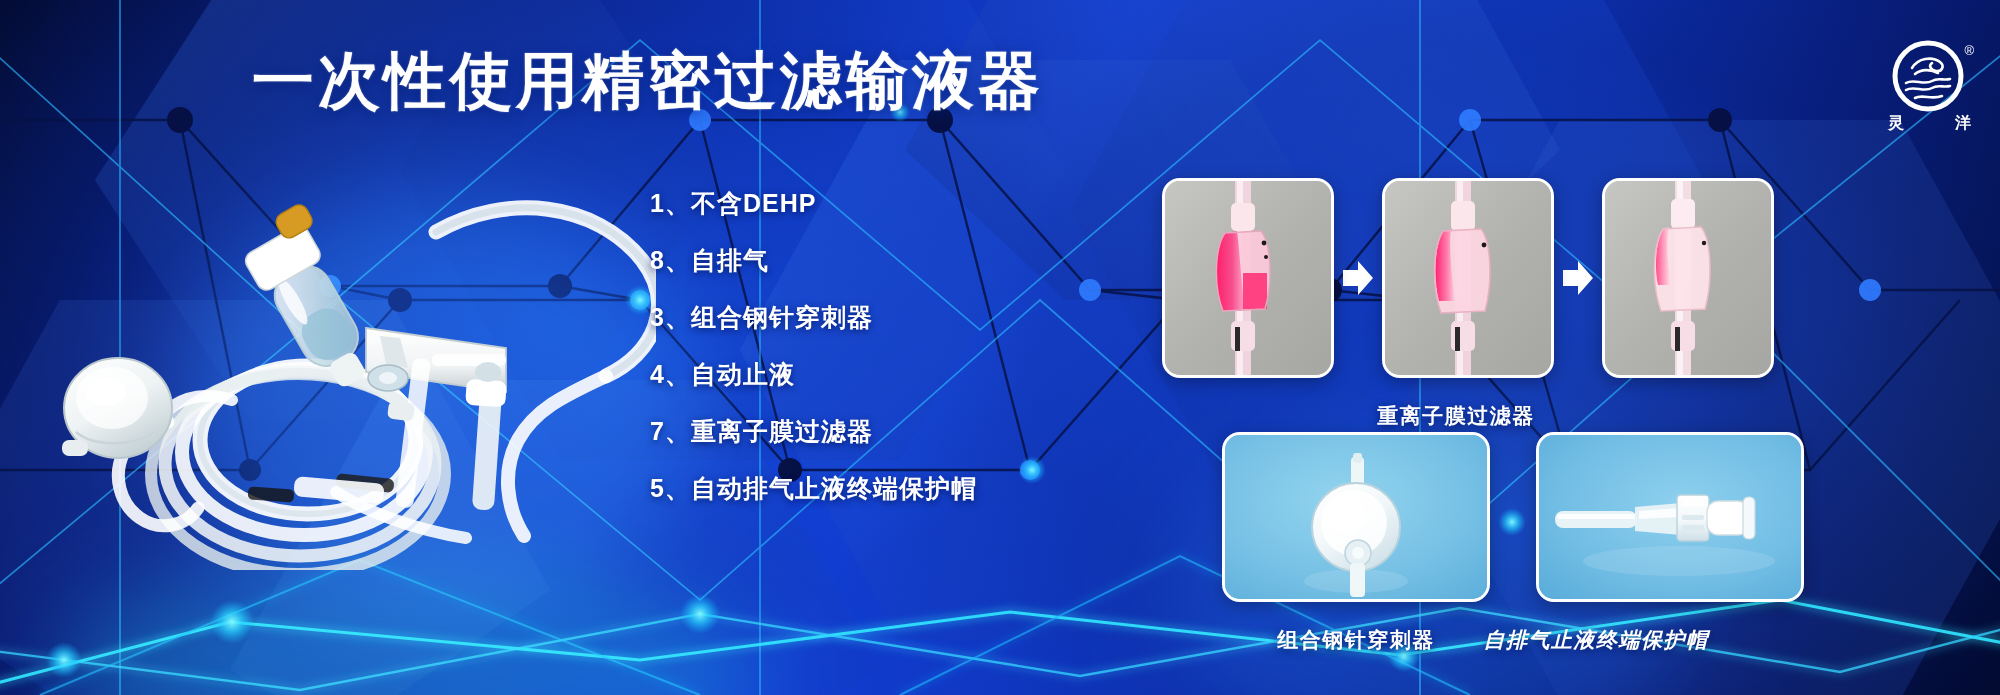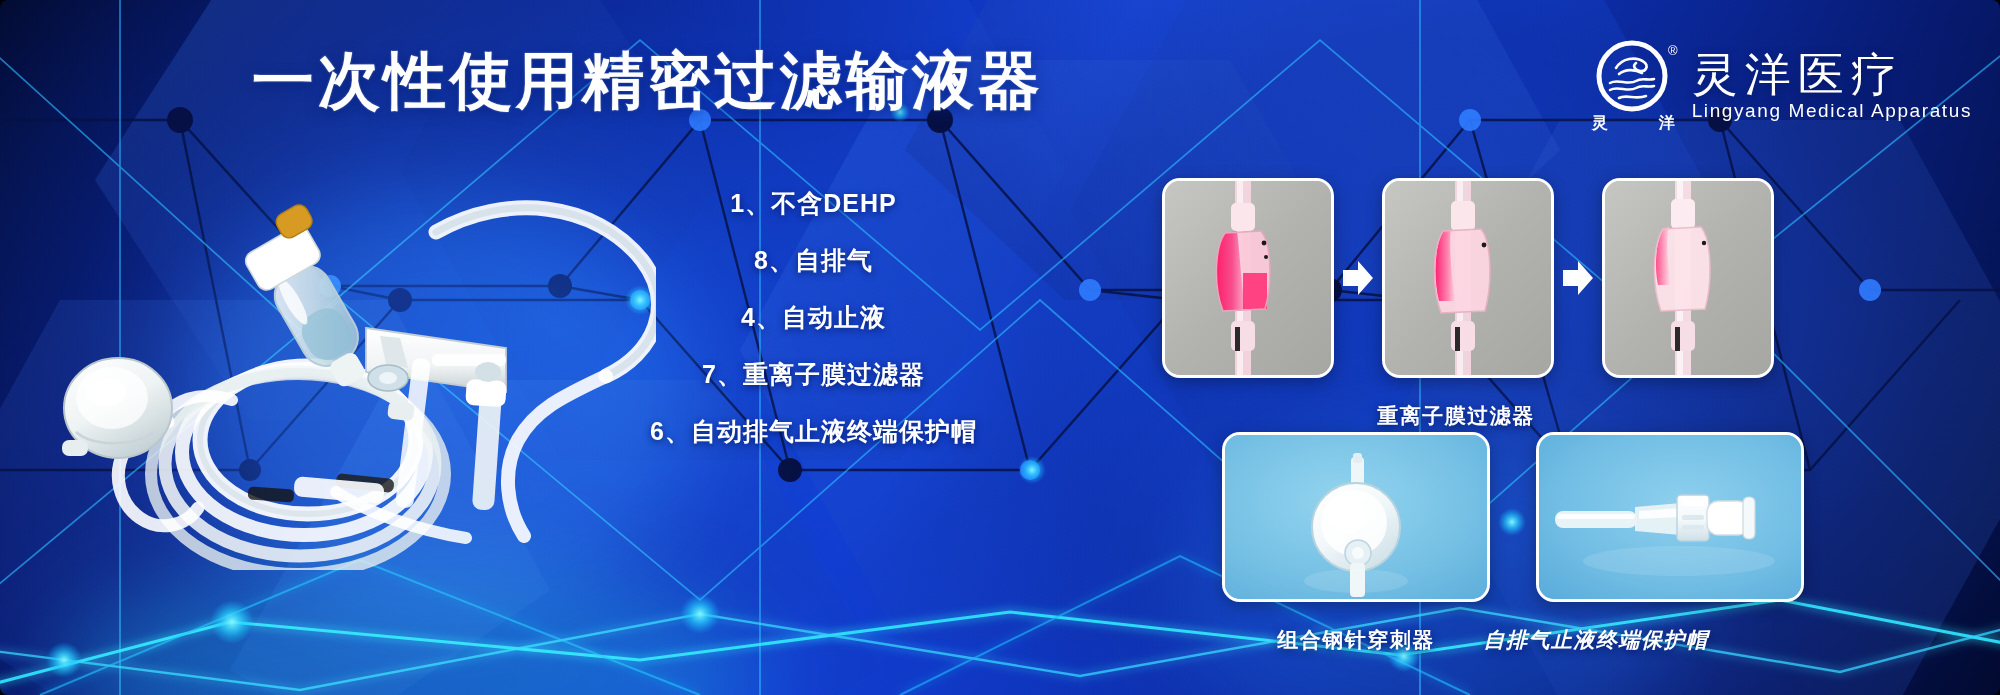--- a/index.html
+++ b/index.html
@@ -7,21 +7,20 @@
   body { font-family:"Liberation Sans", sans-serif; }
 
   .banner {
     position:relative;
     width:2000px; height:695px;
     overflow:hidden;
     background:
       radial-gradient(ellipse 1100px 700px at 28% 46%, rgba(26,95,255,0.55) 0%, rgba(13,52,180,0.25) 45%, rgba(0,0,0,0) 72%),
       radial-gradient(ellipse 900px 620px at 74% 50%, rgba(20,80,240,0.45) 0%, rgba(8,36,140,0.2) 50%, rgba(0,0,0,0) 75%),
       linear-gradient(118deg, #020a2e 0%, #06145e 12%, #0b28a0 30%, #1240d8 48%, #0d2fae 66%, #071a70 82%, #020a30 100%);
-    border-radius: 8px;
   }
 
   
   .hex-layer { position:absolute; inset:0; }
   .hex-svg { position:absolute; inset:0; width:2000px; height:695px; }
 
   .glow-blob {
     position:absolute; border-radius:50%;
     filter:blur(46px); mix-blend-mode:screen; pointer-events:none;
   }
@@ -59,21 +58,21 @@
     text-shadow:0 2px 8px rgba(0,20,90,0.7);
   }
   .logo-en {
     color:#fff; font-size:19px; letter-spacing:1.6px; line-height:1;
     font-family:"Liberation Sans",sans-serif;
   }
 
   
   .features {
     position:absolute; left:650px; top:175px;
-    display:flex; flex-direction:column; gap:0;align-items:center;
+    display:flex; flex-direction:column; gap:0;
   }
   .feature-item {
     color:#ffffff; font-size:25px; font-weight:bold;
     letter-spacing:1px; line-height:1; height:57px;
     display:flex; align-items:center;
     text-shadow:0 2px 7px rgba(0,20,90,0.8);
     white-space:nowrap;
   }
 
   
@@ -232,24 +231,20 @@
           <path d="M18,52 C26,47 36,55 44,50 C50,46 56,50 62,48"></path>
           <path d="M27,60 C34,56 44,62 54,58"></path>
         </g>
       </svg>
       <span class="logo-reg">®</span>
       <div class="logo-sub2">
         <span>灵</span>
         <span>洋</span>
       </div>
     </div>
-    <div class="logo-text">
-      <div class="logo-cn">灵洋医疗</div>
-      <div class="logo-en">Lingyang Medical Apparatus</div>
-    </div>
   </div>
 
   <div class="hero">
     <svg width="620" height="430" viewBox="0 0 620 430">
       <defs>
         <linearGradient id="tubeG" x1="0" y1="0" x2="0" y2="1">
           <stop offset="0%" stop-color="#ffffff" stop-opacity="0.55"></stop>
           <stop offset="32%" stop-color="#ffffff" stop-opacity="0.97"></stop>
           <stop offset="62%" stop-color="#dfe8ea" stop-opacity="0.95"></stop>
           <stop offset="100%" stop-color="#aebcc2" stop-opacity="0.75"></stop>
@@ -335,23 +330,24 @@
         <rect x="258" y="340" width="90" height="20" rx="8" fill="#ffffff" opacity="0.9" transform="rotate(5 303 350)"></rect>
       </g>
 
       <path d="M300,352 C330,372 380,390 430,398" stroke="#ffffff" stroke-width="12" fill="none" opacity="0.88" stroke-linecap="round"></path>
     </svg>
   </div>
 
   <div class="features">
     <div class="feature-item">1、不含DEHP</div>
     <div class="feature-item">8、自排气</div>
+    <div class="feature-item">3、组合钢针穿刺器</div>
     <div class="feature-item">4、自动止液</div>
     <div class="feature-item">7、重离子膜过滤器</div>
-    <div class="feature-item">6、自动排气止液终端保护帽</div>
+    <div class="feature-item">5、自动排气止液终端保护帽</div>
   </div>
 
   <div class="seq-row">
 
     <div class="seq-card">
       <svg width="166" height="194" viewBox="0 0 166 194">
         <defs>
           <linearGradient id="bgGray" x1="0" y1="0" x2="1" y2="1">
             <stop offset="0%" stop-color="#c6c6c3"></stop>
               <stop offset="50%" stop-color="#b2b2af"></stop>

